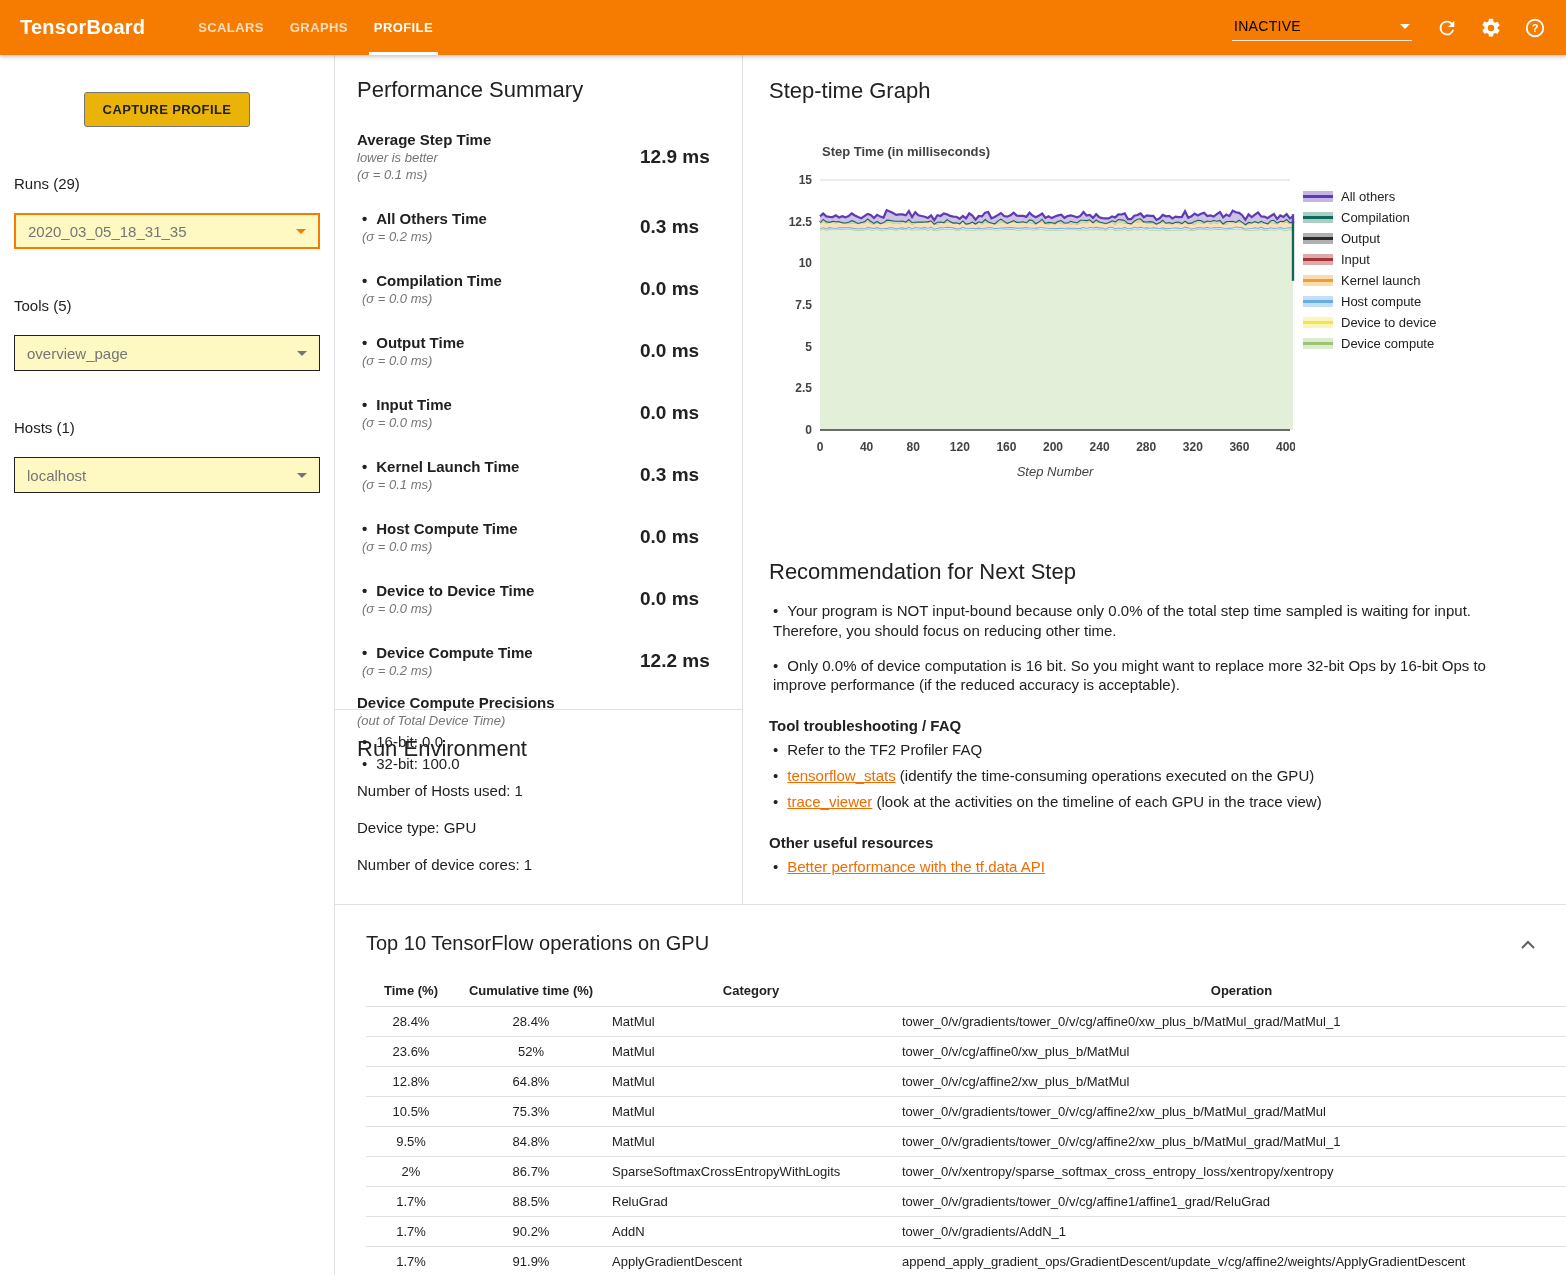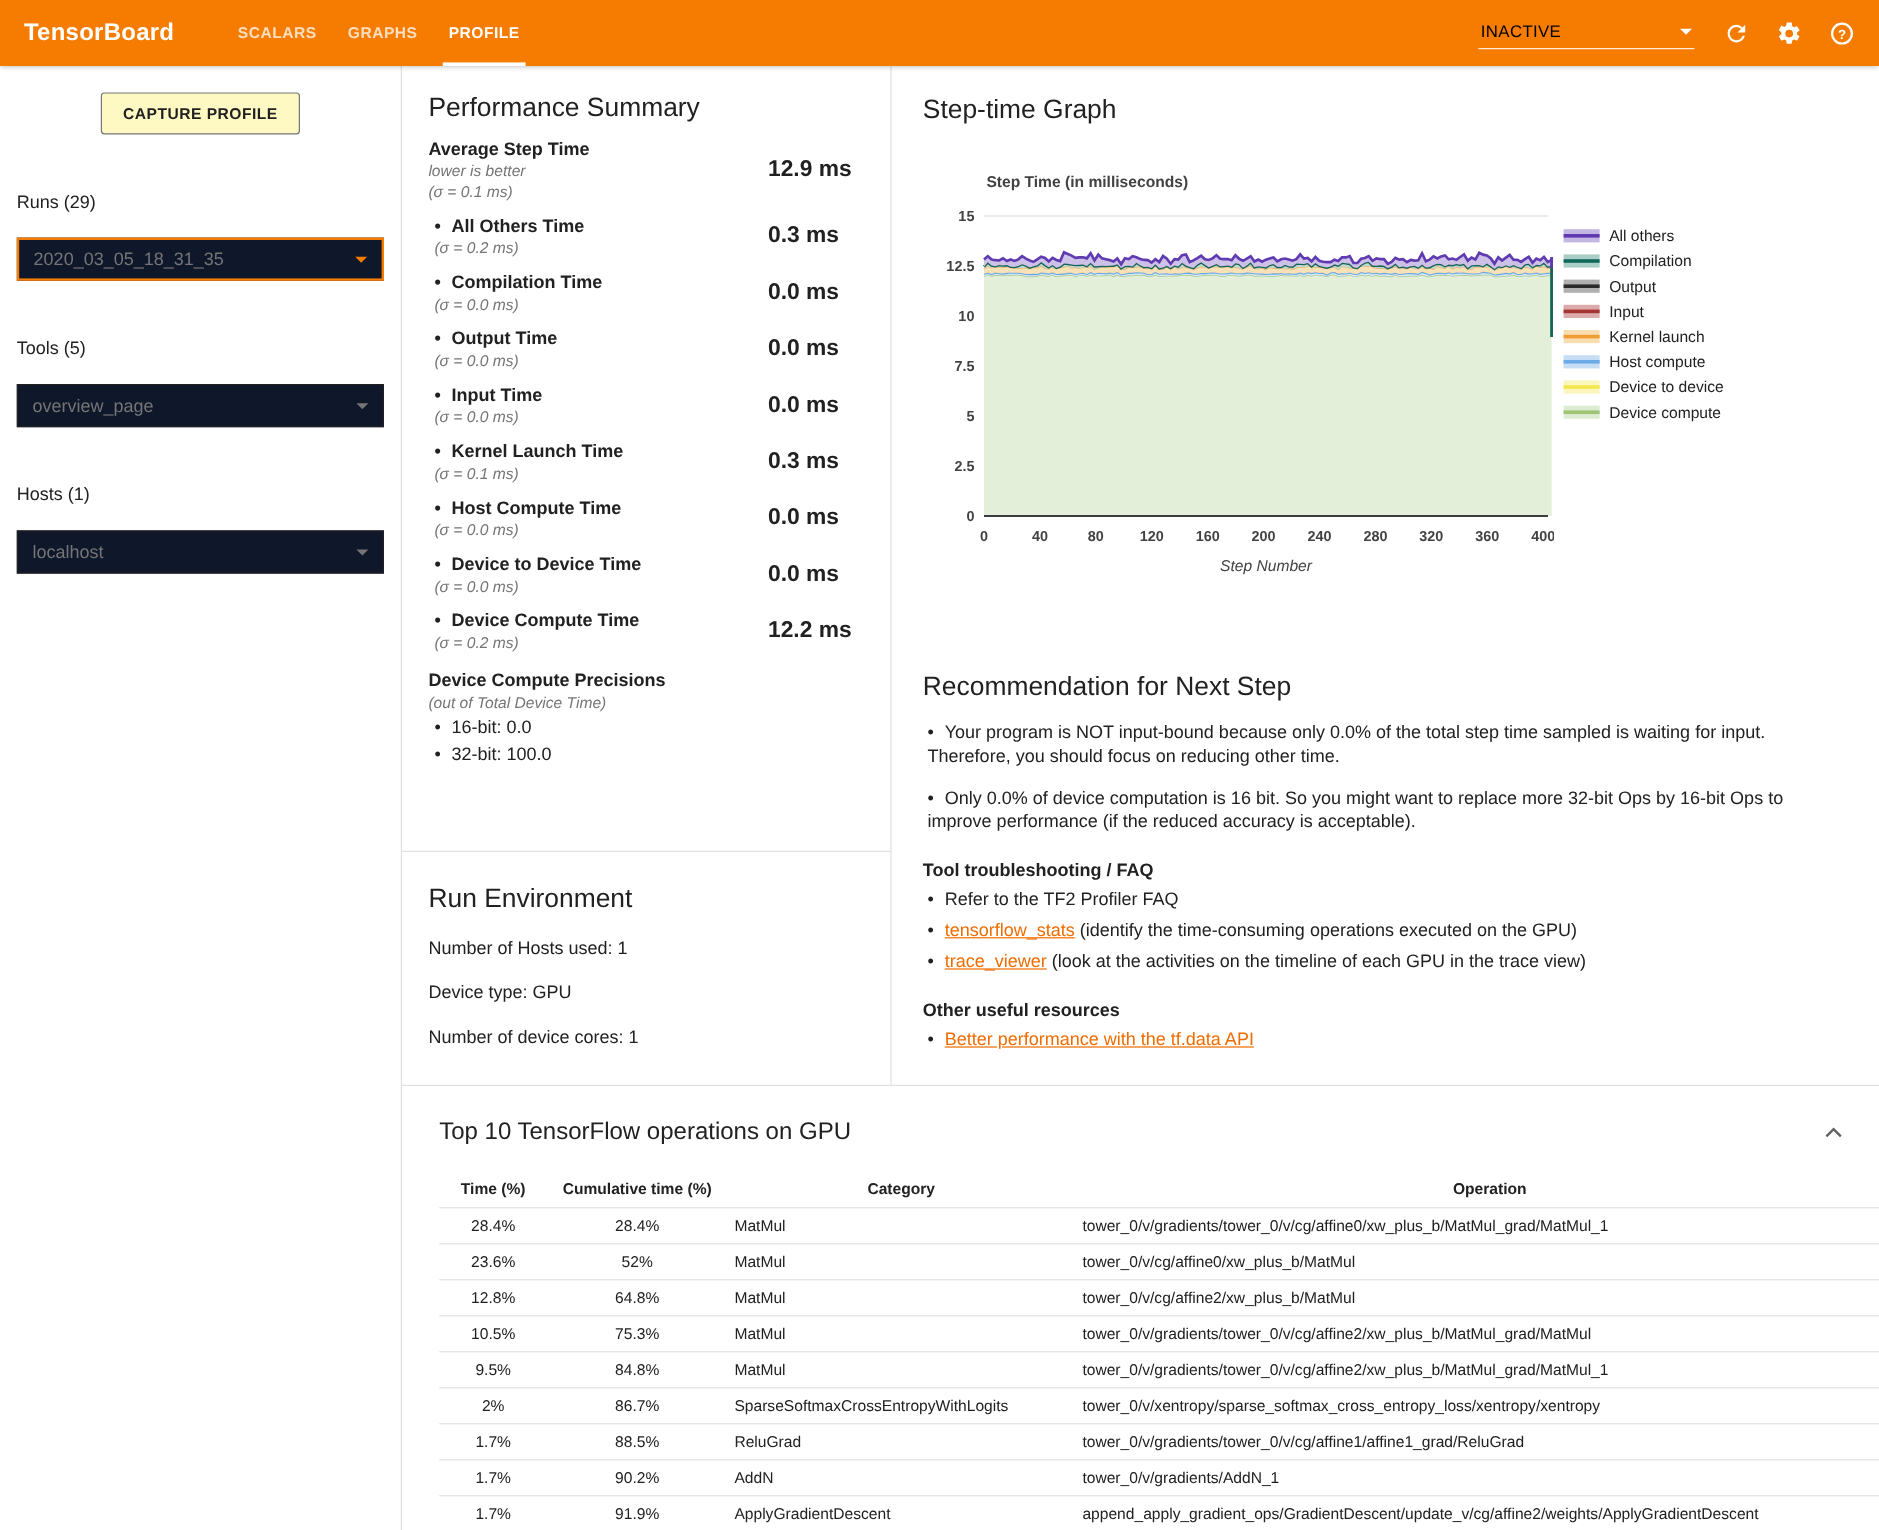--- a/index.html
+++ b/index.html
@@ -28,44 +28,44 @@
   .icon-btn { width:34px; height:34px; display:flex; align-items:center;
     justify-content:center; cursor:pointer; }
 
   
   .content { display:flex; height:1220px; }
   .sidebar { width:335px; border-right:1px solid #e0e0e0; padding:21px 14px 0 14px;
     flex-shrink:0; }
   main { width:1231px; }
 
   
-  .capture-btn { display:block; margin:1px auto; background:#fef9c3;
+  .capture-btn { display:block; margin:16px auto; background:#eab308;
     border:1px solid #757575; border-radius:3px; padding:9px 18px;
     font-size:13px; font-weight:600; letter-spacing:.4px; color:#212121;
     font-family:"Liberation Sans",sans-serif; cursor:pointer; }
   .side-label { font-size:15px; margin-top:48px; color:#212121; }
   .select { height:36px; border:1px solid #212121; margin-top:21px;
     display:flex; align-items:center; padding:0 12px; font-size:15px;
-    color:#757575; cursor:pointer; background:#0f172a; }
+    color:#757575; cursor:pointer; background:#fef9c3; }
   .select .caret { margin-left:auto; width:0; height:0;
     border-left:5px solid transparent; border-right:5px solid transparent;
     border-top:5px solid #757575; }
   .select.accent { border:2px solid #f57c00; }
   .select.accent .caret { border-top-color:#f57c00; }
 
   
   .main-grid { display:flex; height:850px; border-bottom:1px solid #e0e0e0; }
   .left-col { width:408px; border-right:1px solid #e0e0e0; flex-shrink:0; }
   .right-col { width:822px; }
 
   h1.sec { font-size:22px; font-weight:400; color:#212121; }
 
   
   .perf { height:655px; border-bottom:1px solid #e0e0e0; padding:22px 0 0 22px; }
-  .perf-item { display:flex; margin-top:13px; }
+  .perf-item { display:flex; margin-top:28px; }
   .perf-item .lab { width:283px; }
   .perf-item .name { font-size:15px; font-weight:700; }
   .perf-item .sub { font-size:13px; font-style:italic; color:#757575; margin-top:2px; }
   .perf-item .val { font-size:19px; font-weight:700; align-self:center; white-space:nowrap; }
   .bullet .name::before, .li-dot::before { content:"•"; margin-right:9px; }
   .bullet .lab { padding-left:5px; }
   .precisions { margin-top:16px; }
   .precisions .name { font-size:15px; font-weight:700; }
   .precisions .sub { font-size:13px; font-style:italic; color:#757575; margin-top:2px; }
   .precisions li { list-style:none; font-size:15px; margin-top:5px; padding-left:5px; }

